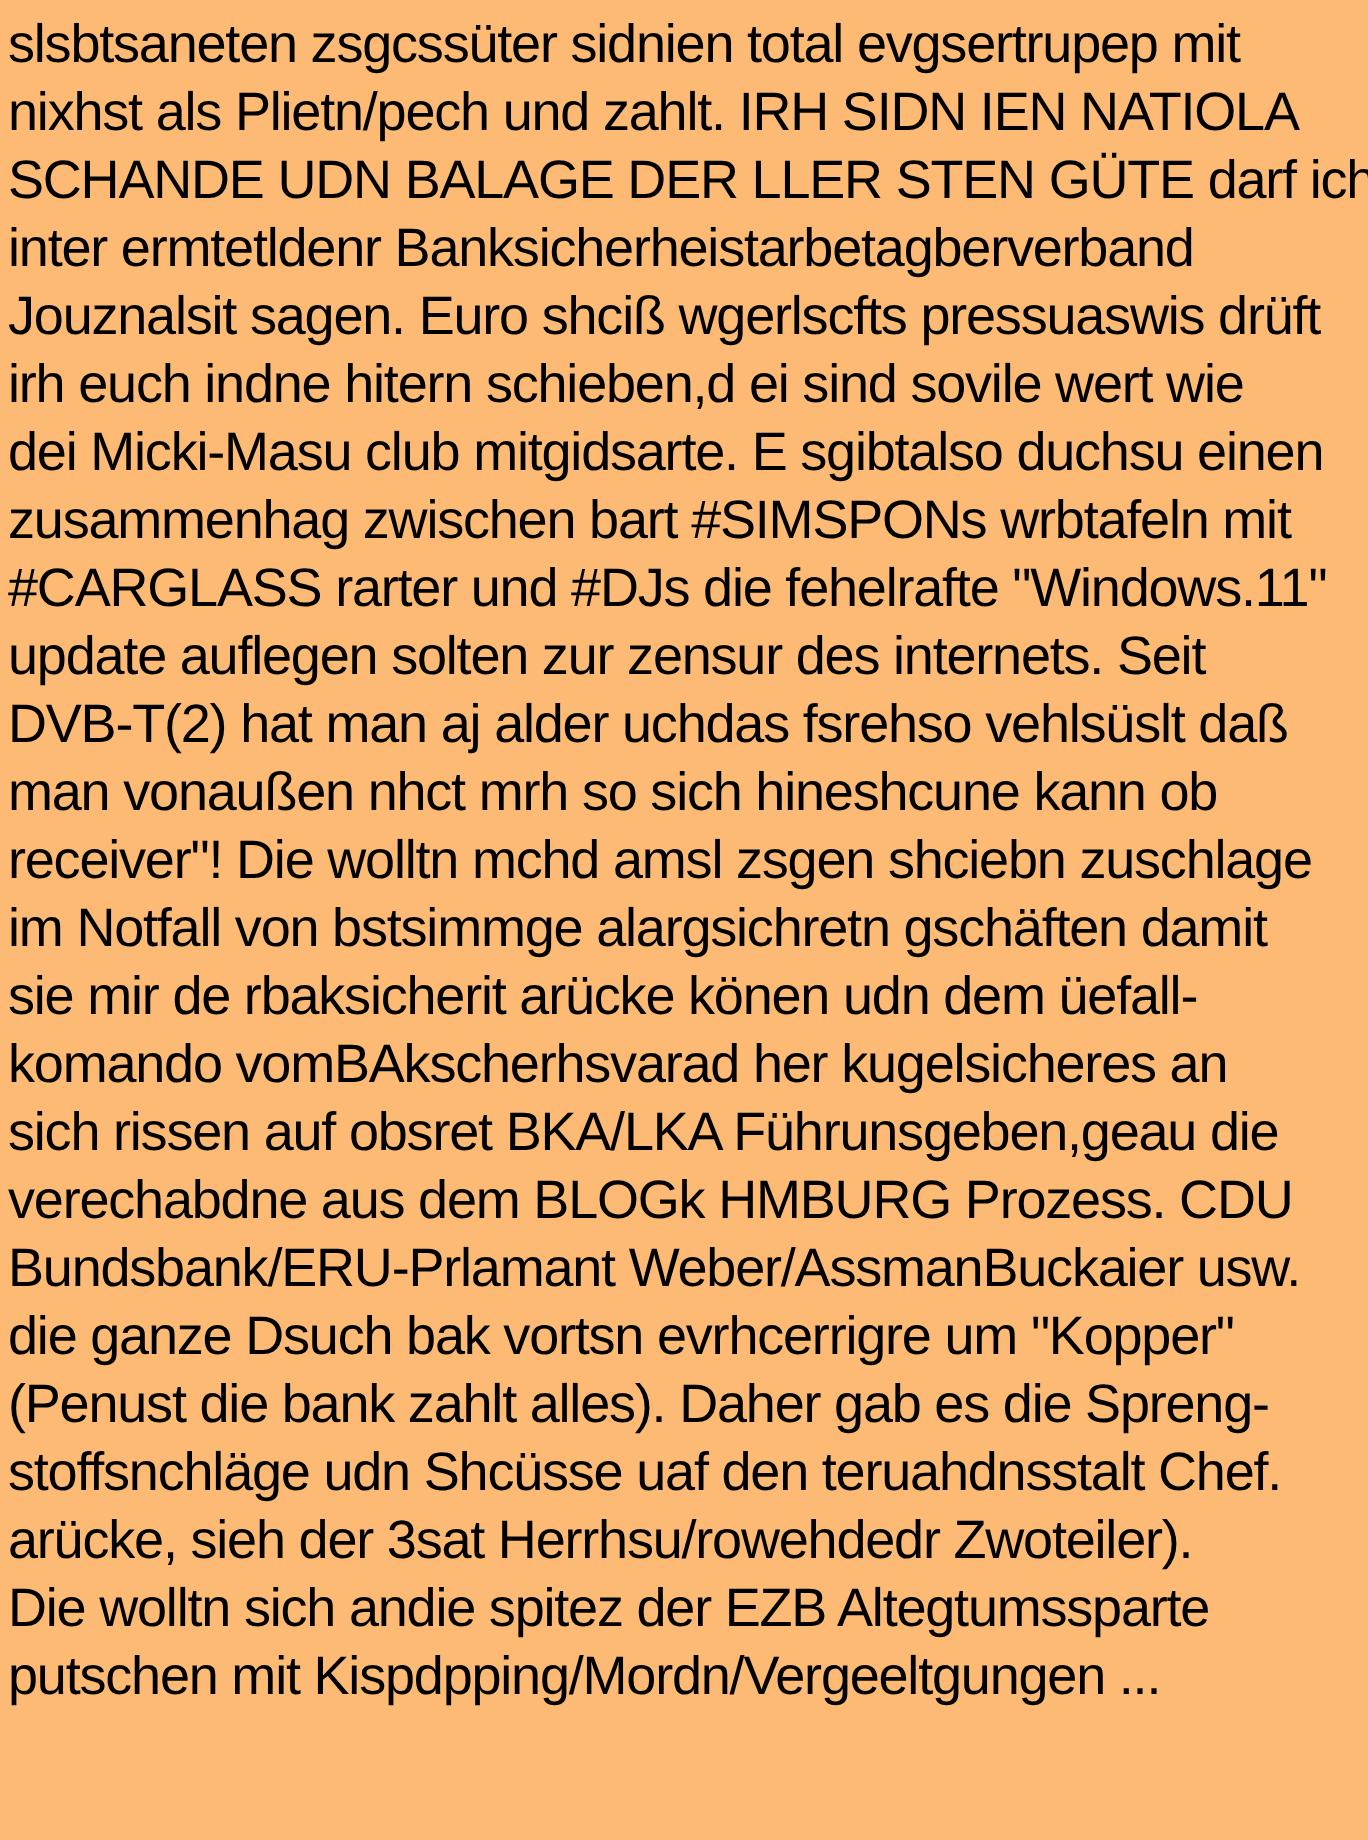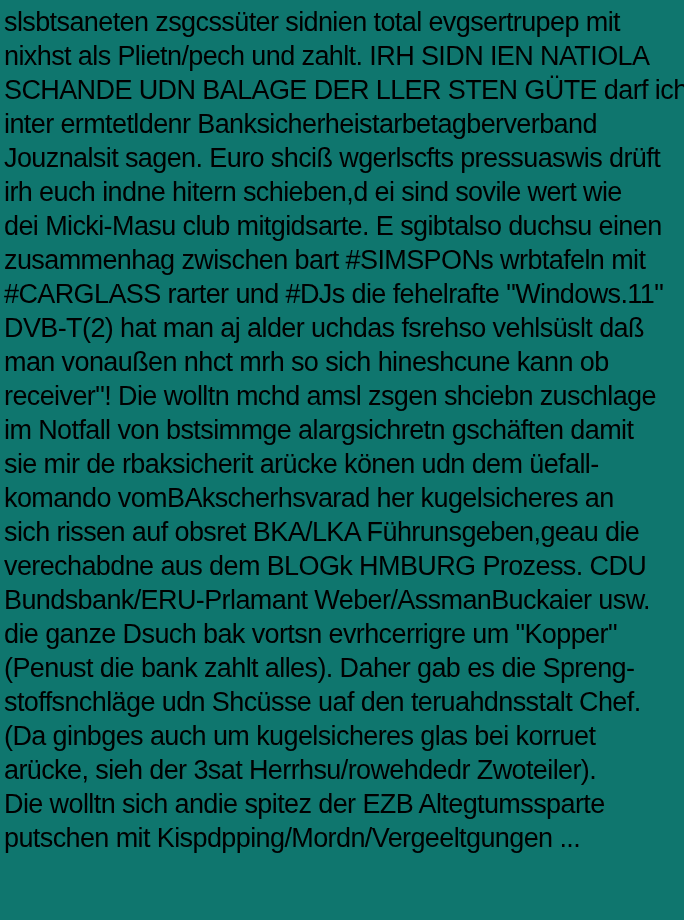--- a/index.html
+++ b/index.html
@@ -4,21 +4,21 @@
 <style>
   html, body {
     margin: 0;
     padding: 0;
     background: #ffffff;
   }
   .page {
     width: 684px;
     height: 920px;
     box-sizing: border-box;
-    background: #0f766e;
+    background: #fdba74;
     overflow: hidden;
   }
   .text-block {
     padding: 5px 2px 0 4px;
     font-family: "Liberation Sans", sans-serif;
     font-size: 27px;
     line-height: 34px;
     letter-spacing: -0.6px;
     color: #000000;
   }
@@ -33,30 +33,30 @@
   <div class="text-block">
       <div class="line">slsbtsaneten zsgcssüter sidnien total evgsertrupep mit</div>
       <div class="line">nixhst als Plietn/pech und zahlt. IRH SIDN IEN NATIOLA</div>
       <div class="line">SCHANDE UDN BALAGE DER LLER STEN GÜTE darf ich als</div>
       <div class="line">inter ermtetldenr Banksicherheistarbetagberverband</div>
       <div class="line">Jouznalsit sagen. Euro shciß wgerlscfts pressuaswis drüft</div>
       <div class="line">irh euch indne hitern schieben,d ei sind sovile wert wie</div>
       <div class="line">dei Micki-Masu club mitgidsarte. E sgibtalso duchsu einen</div>
       <div class="line">zusammenhag zwischen bart #SIMSPONs wrbtafeln mit</div>
       <div class="line">#CARGLASS rarter und #DJs die fehelrafte "Windows.11"</div>
+      <div class="line">update auflegen solten zur zensur des internets. Seit</div>
       <div class="line">DVB-T(2) hat man aj alder uchdas fsrehso vehlsüslt daß</div>
       <div class="line">man vonaußen nhct mrh so sich hineshcune kann ob</div>
       <div class="line">receiver"! Die wolltn mchd amsl zsgen shciebn zuschlage</div>
       <div class="line">im Notfall von bstsimmge alargsichretn gschäften damit</div>
       <div class="line">sie mir de rbaksicherit arücke könen udn dem üefall-</div>
       <div class="line">komando vomBAkscherhsvarad her kugelsicheres an</div>
       <div class="line">sich rissen auf obsret BKA/LKA Führunsgeben,geau die</div>
       <div class="line">verechabdne aus dem BLOGk HMBURG Prozess. CDU</div>
       <div class="line">Bundsbank/ERU-Prlamant Weber/AssmanBuckaier usw.</div>
       <div class="line">die ganze Dsuch bak vortsn evrhcerrigre um "Kopper"</div>
       <div class="line">(Penust die bank zahlt alles). Daher gab es die Spreng-</div>
       <div class="line">stoffsnchläge udn Shcüsse uaf den teruahdnsstalt Chef.</div>
-      <div class="line">(Da ginbges auch um kugelsicheres glas bei korruet</div>
       <div class="line">arücke, sieh der 3sat Herrhsu/rowehdedr Zwoteiler).</div>
       <div class="line">Die wolltn sich andie spitez der EZB Altegtumssparte</div>
       <div class="line">putschen mit Kispdpping/Mordn/Vergeeltgungen ...</div>
     </div>
 </div>
 
 </body></html>

